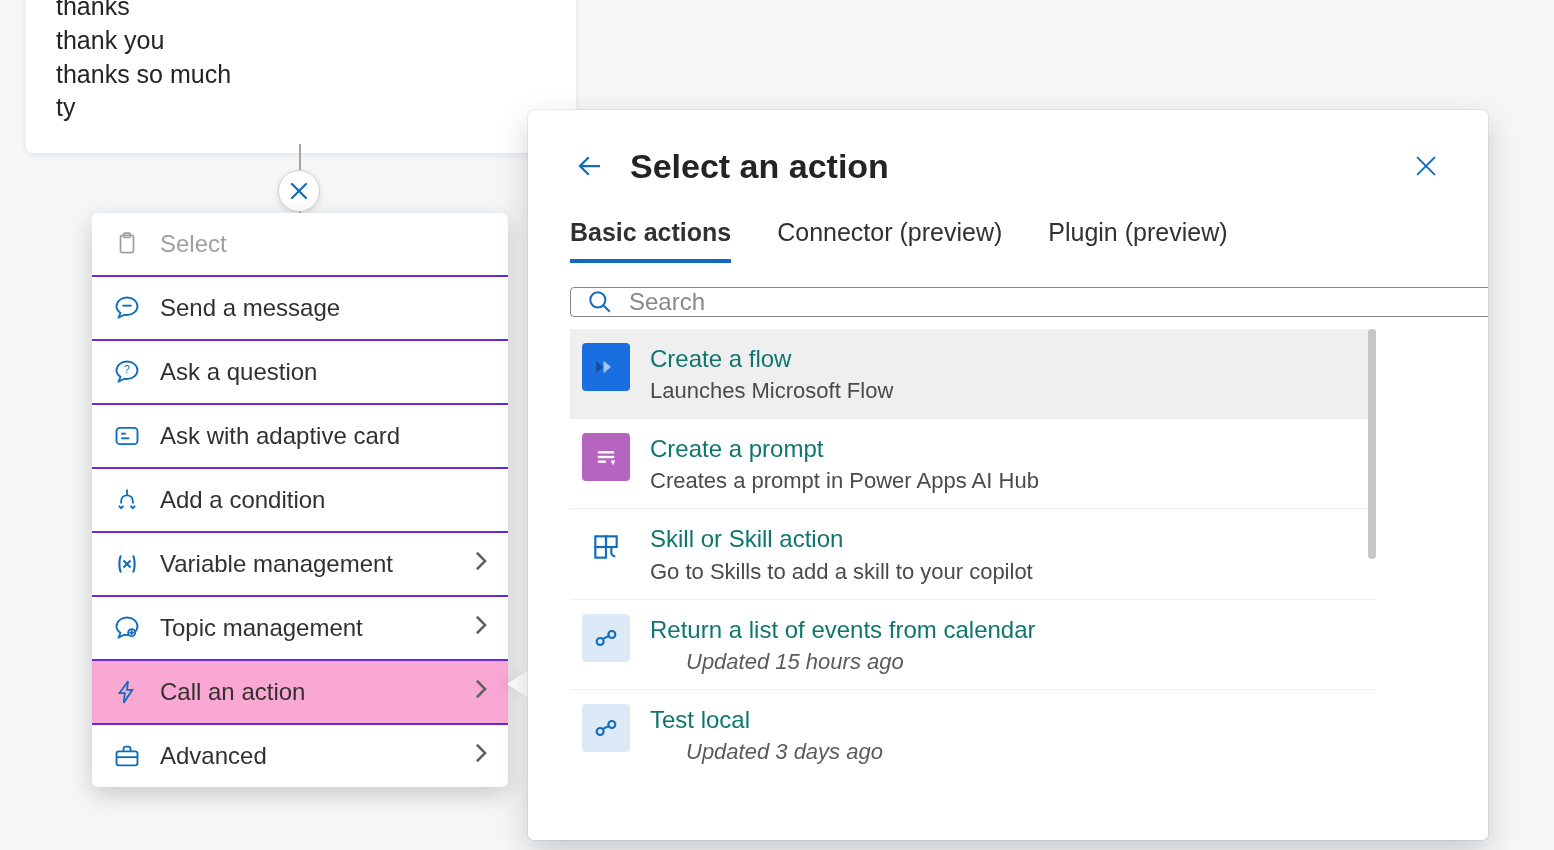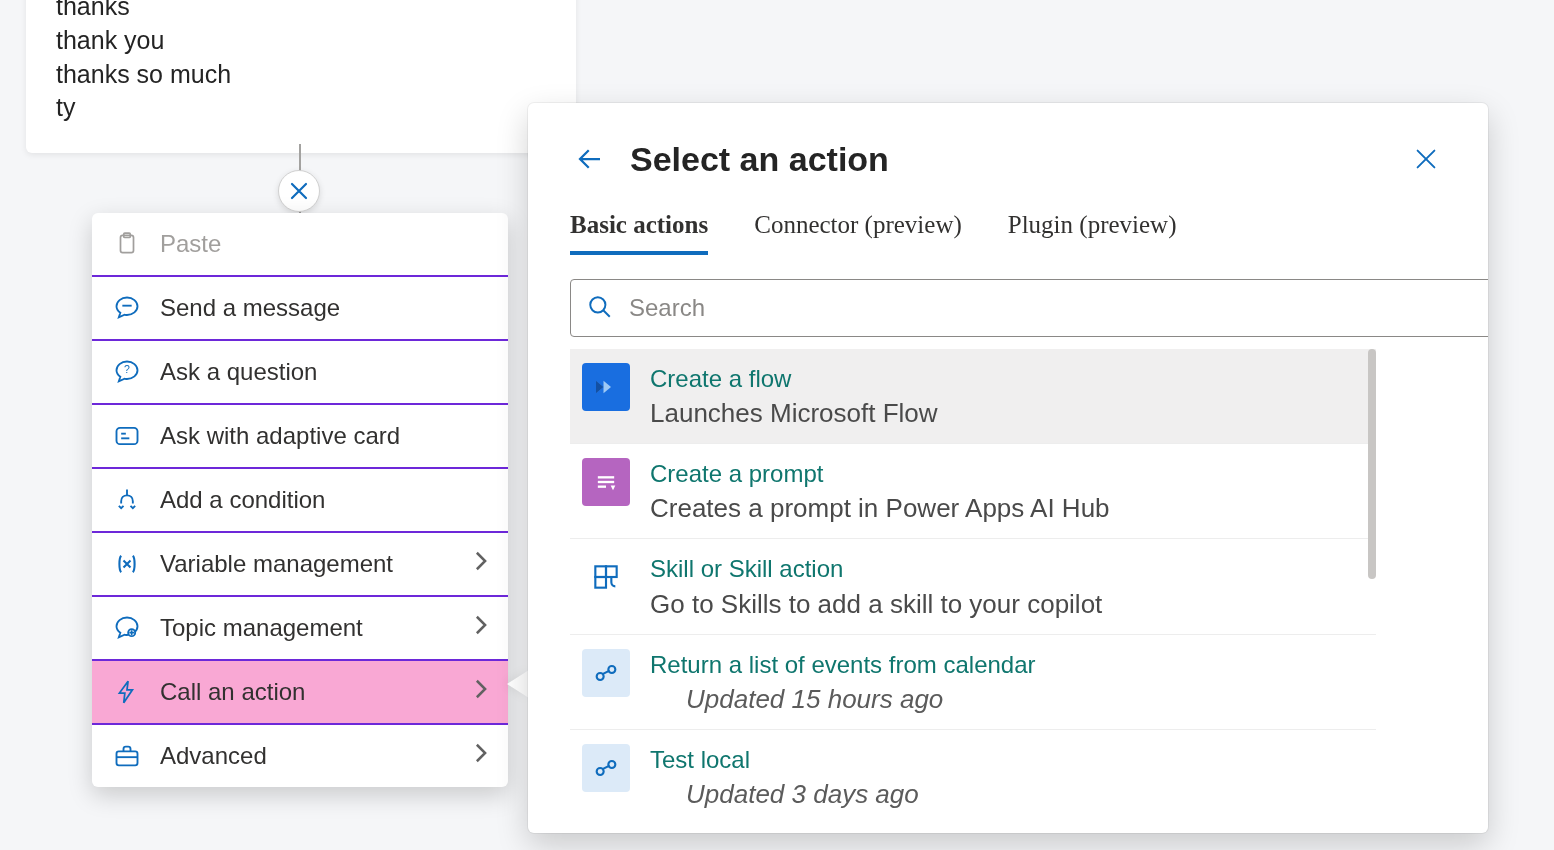--- a/index.html
+++ b/index.html
@@ -100,21 +100,21 @@
     border-top: 14px solid transparent;
     border-bottom: 14px solid transparent;
     border-right: 22px solid #fff;
     filter: drop-shadow(-3px 0 4px rgba(0,0,0,0.06));
   }
 
   
   .action-panel {
     position: absolute;
     left: 528px;
-    top: 103px;
+    top: 110px;
     width: 960px;
     height: 730px;
     background: #fff;
     border-radius: 6px;
     box-shadow: 0 12px 32px rgba(0,0,0,0.18), 0 0 0 1px rgba(0,0,0,0.05);
     padding: 36px 42px 0 42px;
     overflow: hidden;
   }
   .panel-header {
     display: flex;
@@ -144,32 +144,31 @@
     display: flex;
     gap: 46px;
     margin-bottom: 24px;
   }
   .tab {
     font-size: 25px;
     padding-bottom: 12px;
     color: #323130;
     cursor: pointer;
     border-bottom: 4px solid transparent;
-    font-family: Liberation Serif, serif;
   }
   .tab.active {
     font-weight: 600;
     border-bottom-color: #0f6cbd;
   }
   .search-box {
     display:flex;
-    align-items:flex-start;
+    align-items:center;
     border: 1px solid #8a8886;
     border-radius: 4px;
-    padding: 14px 16px;
+    padding: 0 16px;
     margin-bottom: 12px;
     width: 946px;
   }
   .search-box svg { color: #0f6cbd; margin-right: 16px; }
   .search-input {
     border: none;
     outline: none;
     font-size: 24px;
     color: #605e5c;
     flex: 1;
@@ -194,21 +193,21 @@
     width: 48px; height: 48px;
     border-radius: 4px;
     display:flex; align-items:center; justify-content:center;
     flex-shrink: 0;
     margin-right: 20px;
   }
   .bg-blue { background: #196ee0; }
   .bg-purple { background: #b565c0; }
   .bg-lightblue { background: #dceaf8; color:#0f6cbd; }
   .action-text .atitle { font-size: 24px; color: #0f766e; line-height:1.3; }
-  .action-text .asub { font-size: 26px; color: #4a4a4a; margin-top: 4px; }
+  .action-text .asub { font-size: 22px; color: #4a4a4a; margin-top: 4px; }
   .action-text .asub.italic { font-style: italic; color: #5b5b5b; margin-left: 36px; }
 
   .scroll-indicator {
     position: absolute;
     right: 0;
     top: 0;
     width: 8px;
     height: 230px;
     background: #c8c6c4;
     border-radius: 4px;
@@ -233,21 +232,21 @@
 
 <div class="context-menu">
 
   <div class="menu-item disabled">
     <span class="icon-slot">
       <svg width="26" height="26" viewBox="0 0 24 24" fill="none" stroke="currentColor" stroke-width="1.6">
           <rect x="6" y="4" width="12" height="16" rx="2"></rect>
           <rect x="9" y="2" width="6" height="4" rx="1"></rect>
         </svg>
     </span>
-    <span>Paste</span>
+    <span>Select</span>
   </div>
 
   <div class="menu-item">
     <span class="icon-slot">
       <svg width="28" height="28" viewBox="0 0 24 24" fill="none" stroke="currentColor" stroke-width="1.6">
           <path d="M12 3C7 3 3 6.5 3 10.5c0 2.2 1.3 4.2 3.3 5.5L5 20l5-2.2c.7.1 1.3.2 2 .2 5 0 9-3.5 9-7.5S17 3 12 3z"></path>
           <line x1="8" y1="10" x2="16" y2="10"></line>
         </svg>
     </span>
     <span>Send a message</span>

